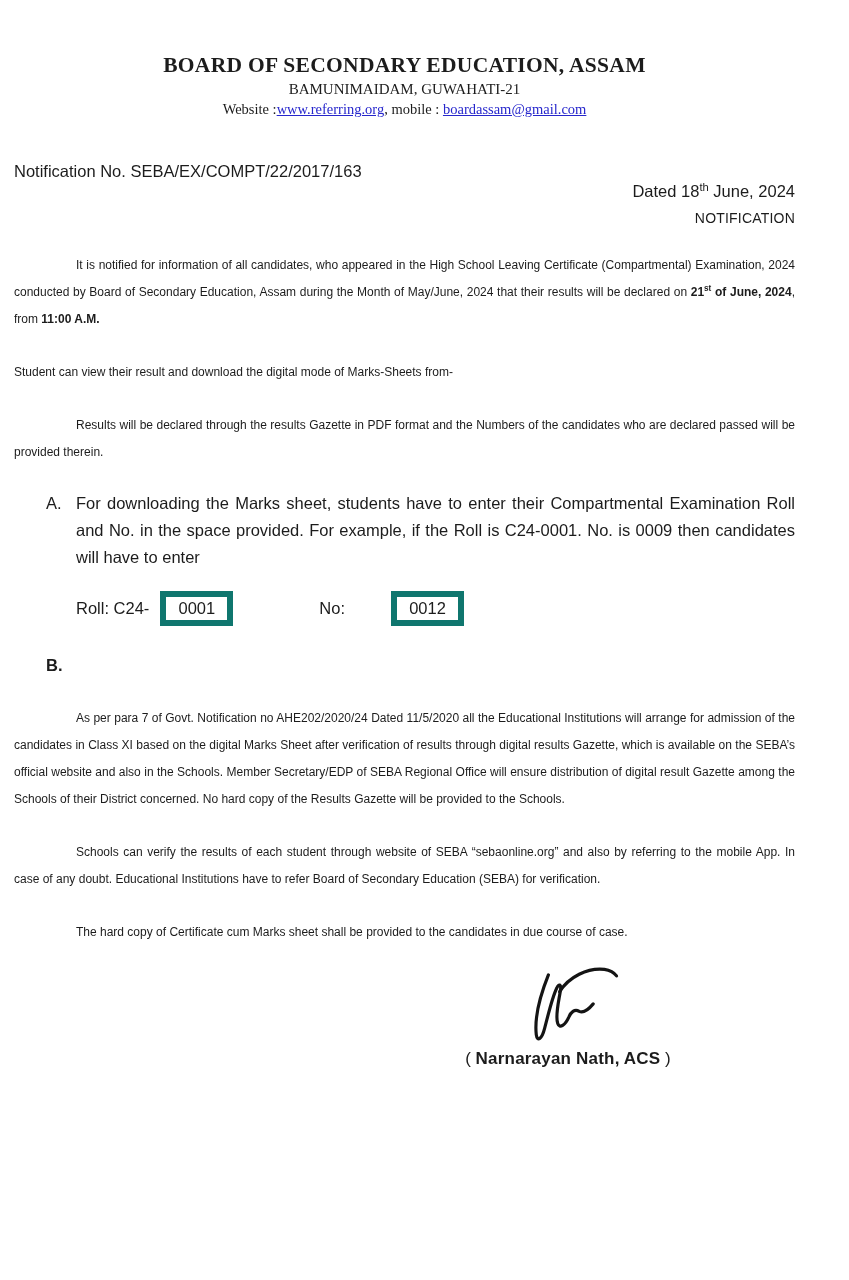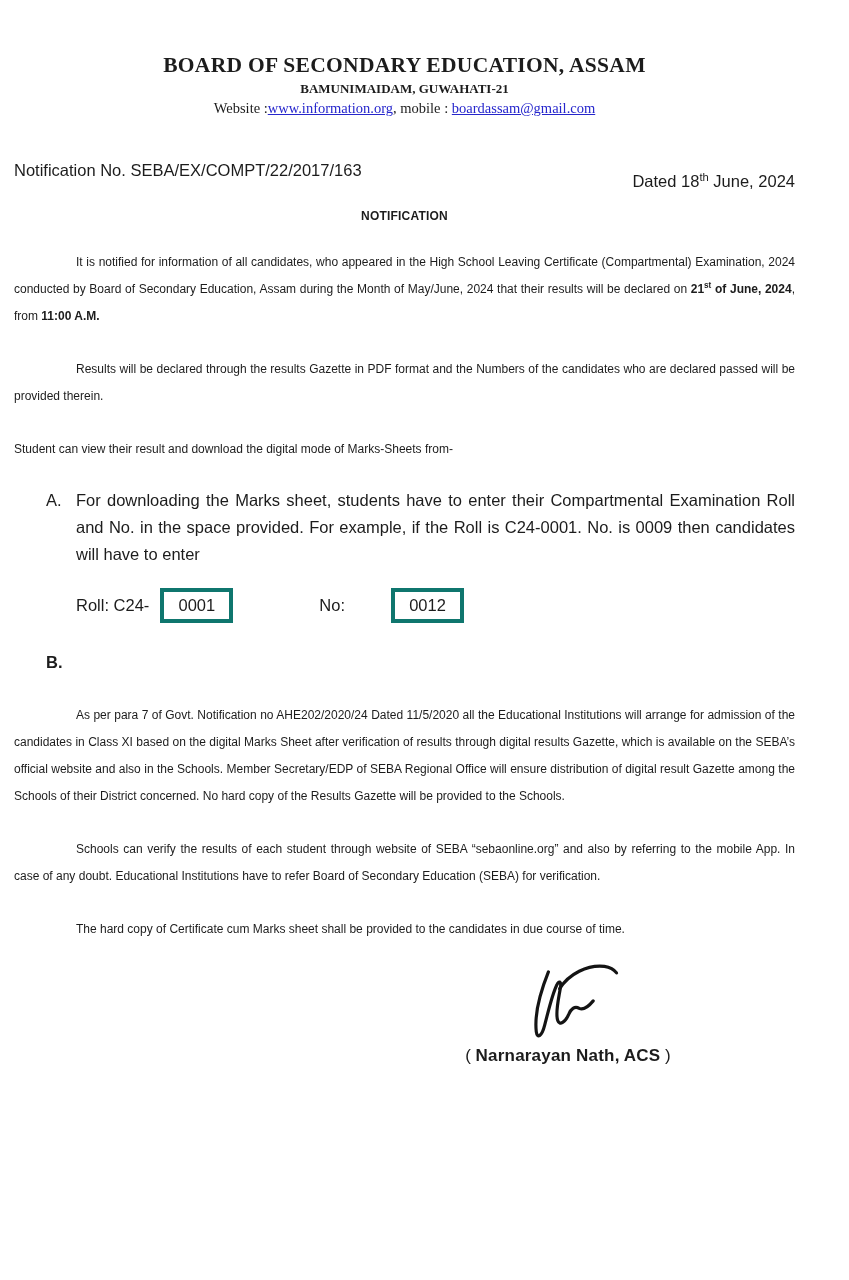--- a/index.html
+++ b/index.html
@@ -11,83 +11,83 @@
     margin: 9px auto;
     background: #ffffff;
     font-family: "Liberation Sans", "DejaVu Sans", sans-serif;
     color: #1c1c1c;
     padding: 44px 54px 0 14px;
     overflow: hidden;
   }
   
   .doc-header { text-align: center; font-family: "Liberation Serif", "DejaVu Serif", serif; }
   .org-name { font-size: 21.5px; font-weight: bold; letter-spacing: 0.3px; }
-  .org-address { font-size: 13px; margin-top: 3px; font-weight: bold; }
+  .org-address { font-size: 15px; margin-top: 3px; }
   .org-contact { font-size: 14.5px; margin-top: 3px; }
   .doc-link { color: #2626cc; text-decoration: underline; cursor: pointer; }
   
   .meta-row {
     display: flex; justify-content: space-between; align-items: flex-start;
     margin-top: 44px; font-size: 16.5px;
   }
-  .dated { position: relative; top: 11px; }
+  .dated { position: relative; top: 20px; }
   sup { font-size: 0.68em; vertical-align: super; line-height: 0; }
   
-  .doc-title { text-align: center; font-size: 12px; font-weight: bold; margin-top: 29px; letter-spacing: 0.2px; }
+  .doc-title { text-align: right; font-size: 14px; font-weight: normal; margin-top: 29px; letter-spacing: 0.2px; }
   
   .para { font-size: 12px; line-height: 27px; margin-top: 26px; }
   .justify { text-align: justify; }
   .indent { text-indent: 62px; }
   b { font-weight: bold; }
   
   .list-item { display: flex; margin: 24px 0 0 32px; font-size: 16.5px; line-height: 27px; }
   .list-marker { width: 30px; flex: none; }
   .list-marker.bold { font-weight: bold; }
   .list-content { flex: 1; }
   .list-body { text-align: justify; }
   
   .roll-row { display: flex; align-items: center; margin-top: 17px; height: 40px; }
   .value-box {
     display: inline-flex; align-items: center; justify-content: center;
-    width: 73px; height: 35px; border: 4px solid #0f766e; margin-left: 11px;
+    width: 73px; height: 35px; border: 6px solid #0f766e; margin-left: 11px;
     font-size: 16.5px; background: #ffffff;
   }
   .roll-row .lbl2 { margin-left: 86px; }
   .roll-row .box2 { margin-left: 46px; }
   
   .sign-block { width: 336px; margin: 14px 59px 0 auto; text-align: center; font-size: 17px; line-height: 22.5px; }
   .sign-mark { height: 84px; display: flex; justify-content: center; margin-bottom: 4px; }
   .sign-name-line { font-size: 17px; }
   .sign-name-line b { letter-spacing: 0.2px; }
 </style>
 </head>
 <body>
 
 <div class="page">
 
   <header class="doc-header">
     <div class="org-name">BOARD OF SECONDARY EDUCATION, ASSAM</div>
     <div class="org-address">BAMUNIMAIDAM, GUWAHATI-21</div>
     <div class="org-contact">
-      <span>Website :</span><a class="doc-link">www.information.org</a><span>,  mobile  :  </span><a class="doc-link">boardassam@gmail.com</a>
+      <span>Website :</span><a class="doc-link">www.referring.org</a><span>,  mobile  :  </span><a class="doc-link">boardassam@gmail.com</a>
     </div>
   </header>
 
   <div class="meta-row">
     <span>Notification No. SEBA/EX/COMPT/22/2017/163</span>
     <span class="dated"><span>Dated 18</span><sup>th</sup><span> June, 2024</span></span>
   </div>
 
   <h1 class="doc-title">NOTIFICATION</h1>
 
   <p class="para indent justify"><span>It is notified for information of all candidates, who appeared in the High School Leaving Certificate (Compartmental) Examination, 2024 conducted by Board of Secondary Education, Assam during the Month of May/June, 2024 that their results will be declared on </span><b><span>21</span><sup>st</sup><span> of June, 2024</span></b><span>, from </span><b>11:00 A.M.</b></p>
 
+  <p class="para">Student can view their result and download the digital mode of Marks-Sheets from-</p>
+
   <p class="para indent justify">Results will be declared through the results Gazette in PDF format and the Numbers of the candidates who are declared passed will be provided therein.</p>
-
-  <p class="para">Student can view their result and download the digital mode of Marks-Sheets from-</p>
 
   <div class="list-item">
     <div class="list-marker">A.</div>
     <div class="list-content">
       <div class="list-body">For downloading the Marks sheet, students have to enter their Compartmental Examination Roll and No. in the space provided. For example, if the Roll is C24-0001. No. is 0009 then candidates will have to enter</div>
       <div class="roll-row">
         <span>Roll: C24-</span>
         <span class="value-box">
             <span>0001</span>
           </span>
@@ -102,21 +102,21 @@
   <div class="list-item">
     <div class="list-marker bold">B.</div>
     <div class="list-content">
     </div>
   </div>
 
   <p class="para indent justify">As per para 7 of Govt. Notification no AHE202/2020/24 Dated 11/5/2020 all the Educational Institutions will arrange for admission of the candidates in Class XI based on the digital Marks Sheet after verification of results through digital results Gazette, which is available on the SEBA’s official website and also in the Schools. Member Secretary/EDP of SEBA Regional Office will ensure distribution of digital result Gazette among the Schools of their District concerned. No hard copy of the Results Gazette will be provided to the Schools.</p>
 
   <p class="para indent justify">Schools can verify the results of each student through website of SEBA “sebaonline.org” and also by referring to the mobile App. In case of any doubt. Educational Institutions have to refer Board of Secondary Education (SEBA) for verification.</p>
 
-  <p class="para indent justify">The hard copy of Certificate cum Marks sheet shall be provided to the candidates in due course of time.</p>
+  <p class="para indent justify">The hard copy of Certificate cum Marks sheet shall be provided to the candidates in due course of case.</p>
 
   <div class="sign-block">
     <div class="sign-mark">
       <svg width="128" height="84" viewBox="0 0 130 90">
         <path d="M56 34 C66 18 86 8 104 10 C110 11 114 13 117 17" fill="none" stroke="#141414" stroke-width="3.4" stroke-linecap="round"></path>
         <path d="M44 16 C36 36 29 62 31 80 C32 88 37 85 40 73 C44 58 48 40 53 30 C55 25 58 26 57 32 C55 45 51 60 54 68 C56 74 62 70 66 61 C68 56 72 52 77 55 C81 57 87 53 92 47" fill="none" stroke="#141414" stroke-width="3.4" stroke-linecap="round" stroke-linejoin="round"></path>
       </svg>
     </div>
     <div class="sign-name-line"><span>( </span><b>Narnarayan Nath, ACS</b><span> )</span></div>
 

